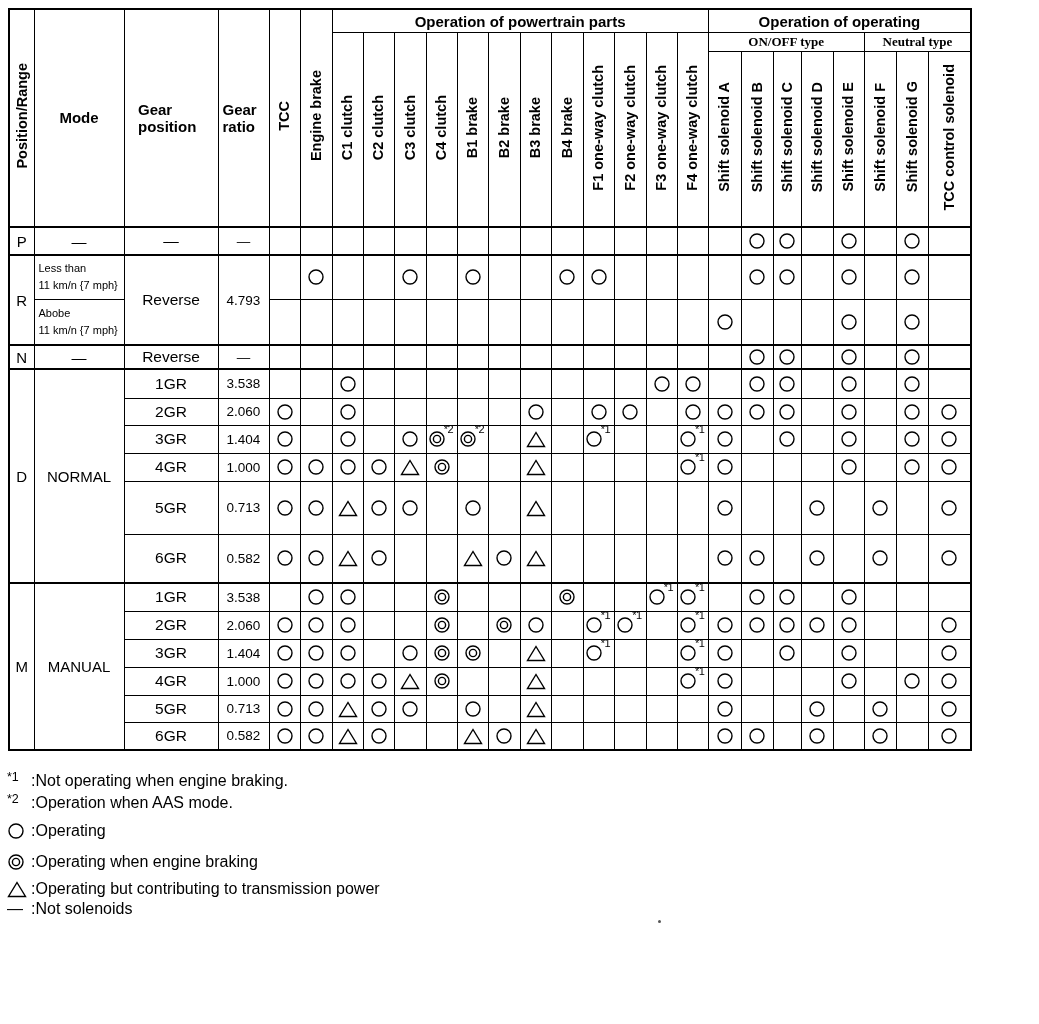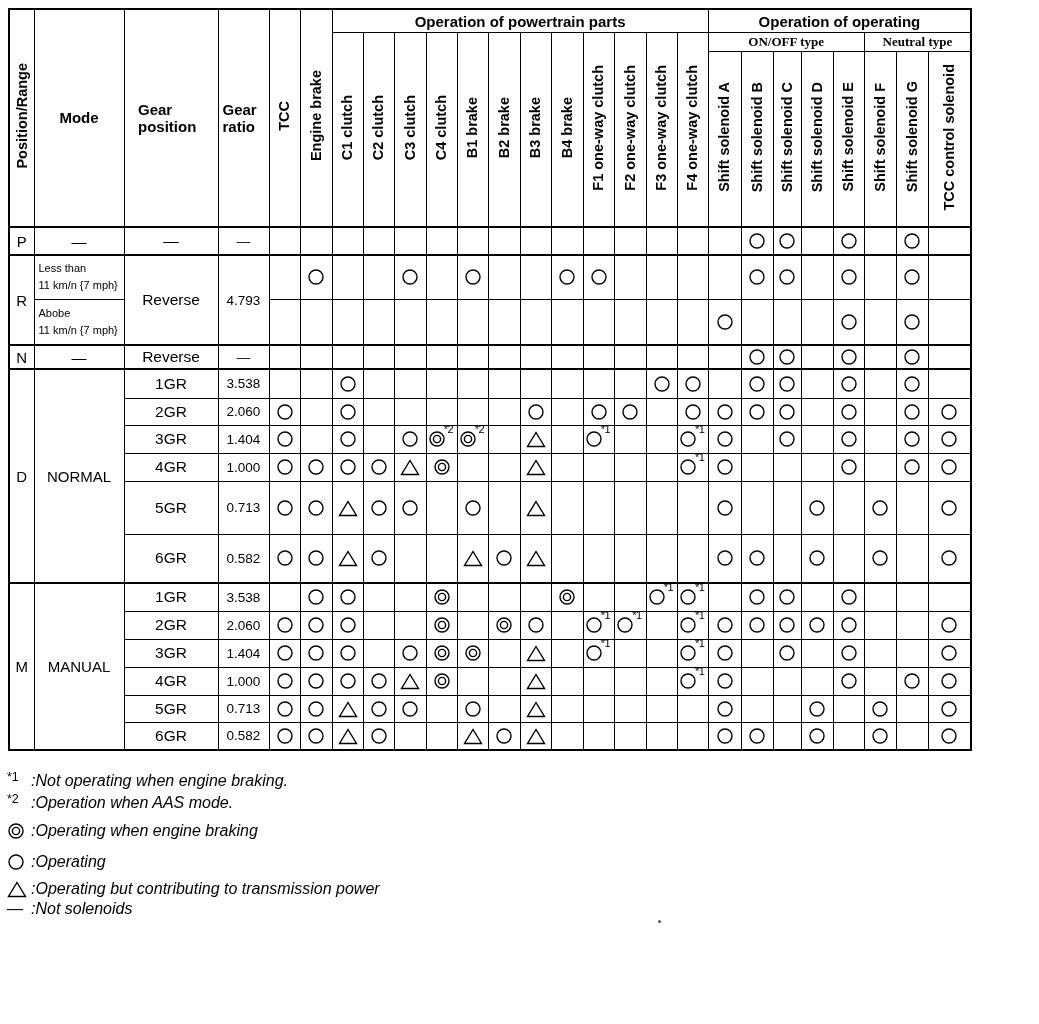--- a/index.html
+++ b/index.html
@@ -32,21 +32,21 @@
        letter-spacing:-0.5px;font-family:"Liberation Sans",sans-serif;}
   .legend{position:absolute;left:7px;top:769px;font-size:16px;}
   .lg-row{display:flex;align-items:center;height:20px;margin-top:2px;}
   .lg-row:nth-child(3){margin-top:8px;}
   .lg-row:nth-child(4){margin-top:11px;}
   .lg-row:nth-child(5){margin-top:7px;}
   .lg-row:nth-child(6){margin-top:0;}
   .lg-sym{width:24px;display:inline-flex;align-items:center;justify-content:flex-start;line-height:0;}
   .fn-sym{font-size:12.5px;position:relative;top:-4px;line-height:1;}
   .dash-sym{font-size:16px;line-height:1;}
-  .lg-text{white-space:nowrap;font-style:italic;}
+  .lg-text{white-space:nowrap;}
   .stray-dot{position:absolute;left:658px;top:920px;width:3px;height:3px;
              background:#555;border-radius:50%;}
 </style>
 </head>
 <body>
 
 <table>
   <colgroup>
     <col style="width:25px">
       <col style="width:90px">
@@ -1213,32 +1213,32 @@
   <div class="lg-row">
       <span class="lg-sym">
         <span class="fn-sym">*2</span>
       </span>
       <span class="lg-text">:Operation when AAS mode.</span>
     </div>
   <div class="lg-row">
       <span class="lg-sym">
         <svg height="18" width="18">
           <circle cx="9" cy="9" r="7" fill="none" stroke="#000" stroke-width="1.4"></circle>
-          <circle cx="9" cy="9" r="3.6" fill="none" stroke="#000" stroke-width="1.4"></circle>
         </svg>
       </span>
-      <span class="lg-text">:Operating when engine braking</span>
+      <span class="lg-text">:Operating</span>
     </div>
   <div class="lg-row">
       <span class="lg-sym">
         <svg height="18" width="18">
           <circle cx="9" cy="9" r="7" fill="none" stroke="#000" stroke-width="1.4"></circle>
+          <circle cx="9" cy="9" r="3.6" fill="none" stroke="#000" stroke-width="1.4"></circle>
         </svg>
       </span>
-      <span class="lg-text">:Operating</span>
+      <span class="lg-text">:Operating when engine braking</span>
     </div>
   <div class="lg-row">
       <span class="lg-sym">
         <svg height="18" width="20">
           <polygon points="10,2.5 18.5,16.5 1.5,16.5" fill="none" stroke="#000" stroke-width="1.4"></polygon>
         </svg>
       </span>
       <span class="lg-text">:Operating but contributing to transmission power</span>
     </div>
   <div class="lg-row">

